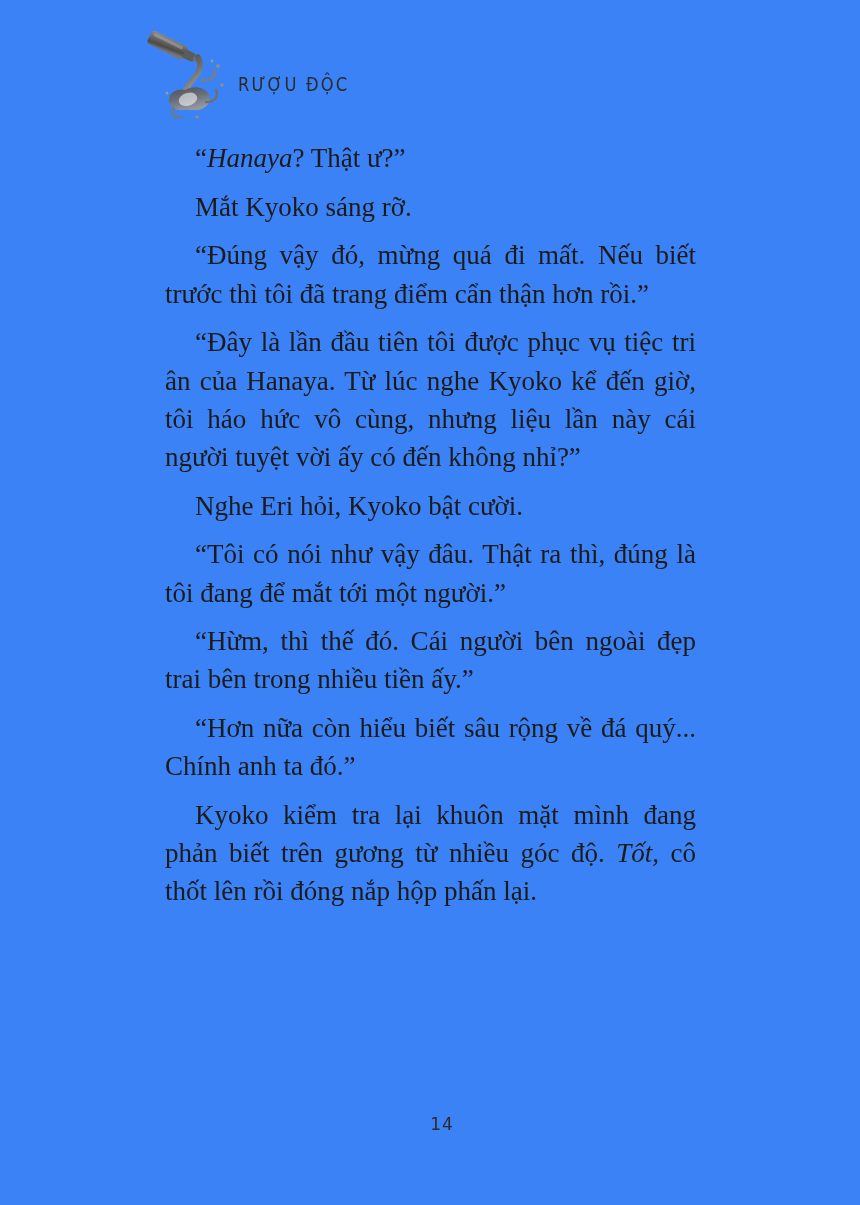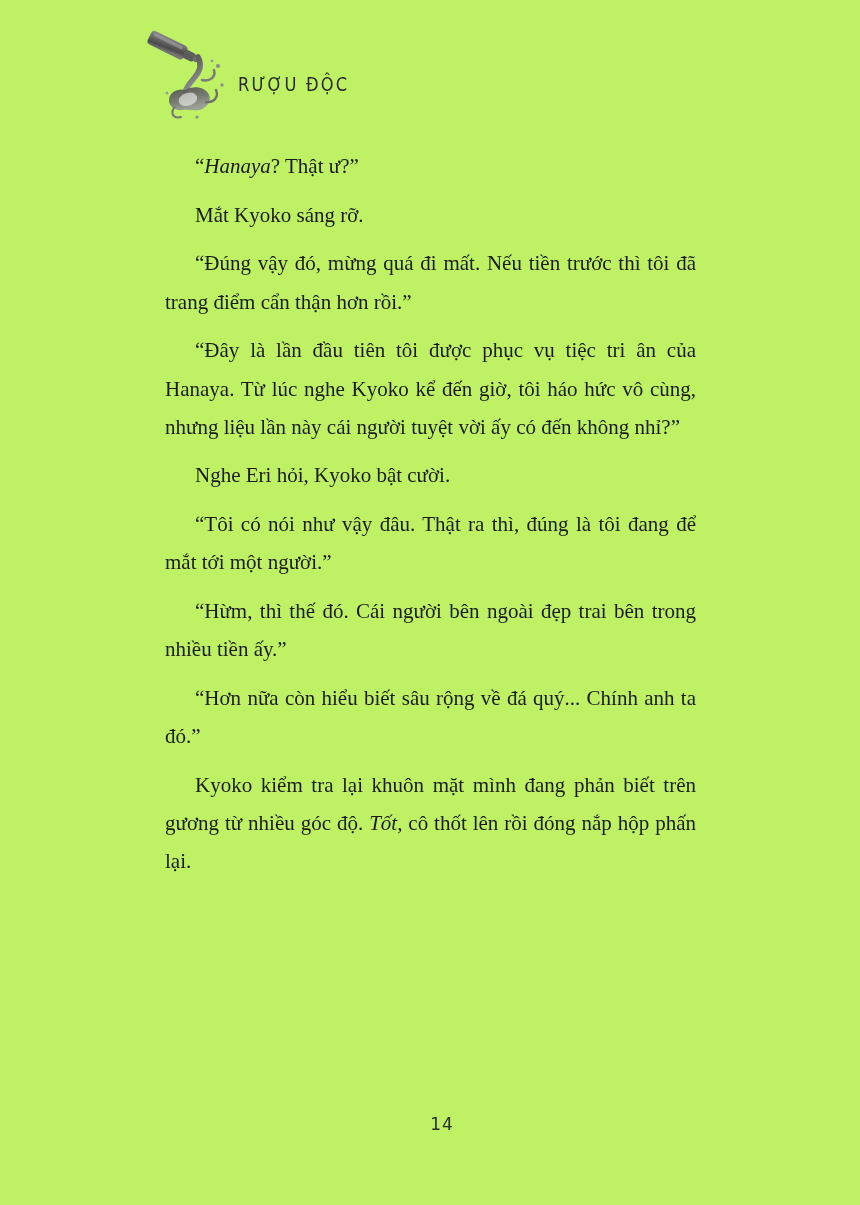--- a/index.html
+++ b/index.html
@@ -4,21 +4,21 @@
 <style>
   html, body {
     margin: 0;
     padding: 0;
     background: #ffffff;
   }
   .page {
     position: relative;
     width: 860px;
     height: 1205px;
-    background: #bef264;
+    background: #3b82f6;
     overflow: hidden;
     font-family: "Liberation Serif", "DejaVu Serif", serif;
   }
 
   
   .header {
     position: absolute;
     left: 140px;
     top: 30px;
     width: 560px;
@@ -45,25 +45,25 @@
   }
 
   
   .body-text {
     position: absolute;
     left: 165px;
     top: 131px;
     width: 531px;
   }
   .para {
-    margin: 16px 0 0 0;
+    margin: 8px 0 0 0;
     text-indent: 30px;
     text-align: justify;
     text-justify: inter-word;
-    font-size: 21px;
+    font-size: 27px;
     line-height: 38.2px;
     color: #1b1b1b;
     -webkit-font-smoothing: antialiased;
   }
   .para.last-line-natural {
     text-align-last: left;
   }
   .para + .para {
     margin-top: 10.5px;
   }
@@ -133,21 +133,21 @@
         <circle cx="57" cy="87" r="1.6" fill="#8d8d8d"></circle>
       </svg>
     </div>
 
     <div class="header-title">RƯỢU ĐỘC</div>
   </div>
 
   <div class="body-text">
     <p class="para last-line-natural"><span>“</span><i>Hanaya</i><span>? Thật ư?”</span></p>
     <p class="para last-line-natural"><span>Mắt Kyoko sáng rỡ.</span></p>
-    <p class="para last-line-natural"><span>“Đúng vậy đó, mừng quá đi mất. Nếu tiền trước thì tôi đã trang điểm cẩn thận hơn rồi.”</span></p>
+    <p class="para last-line-natural"><span>“Đúng vậy đó, mừng quá đi mất. Nếu biết trước thì tôi đã trang điểm cẩn thận hơn rồi.”</span></p>
     <p class="para last-line-natural"><span>“Đây là lần đầu tiên tôi được phục vụ tiệc tri ân của Hanaya. Từ lúc nghe Kyoko kể đến giờ, tôi háo hức vô cùng, nhưng liệu lần này cái người tuyệt vời ấy có đến không nhỉ?”</span></p>
     <p class="para last-line-natural"><span>Nghe Eri hỏi, Kyoko bật cười.</span></p>
     <p class="para last-line-natural"><span>“Tôi có nói như vậy đâu. Thật ra thì, đúng là tôi đang để mắt tới một người.”</span></p>
     <p class="para last-line-natural"><span>“Hừm, thì thế đó. Cái người bên ngoài đẹp trai bên trong nhiều tiền ấy.”</span></p>
     <p class="para last-line-natural"><span>“Hơn nữa còn hiểu biết sâu rộng về đá quý... Chính anh ta đó.”</span></p>
     <p class="para last-line-natural"><span>Kyoko kiểm tra lại khuôn mặt mình đang phản biết trên gương từ nhiều góc độ. </span><i>Tốt,</i><span> cô thốt lên rồi đóng nắp hộp phấn lại.</span></p>
   </div>
 
   <div class="folio">14</div>
 

